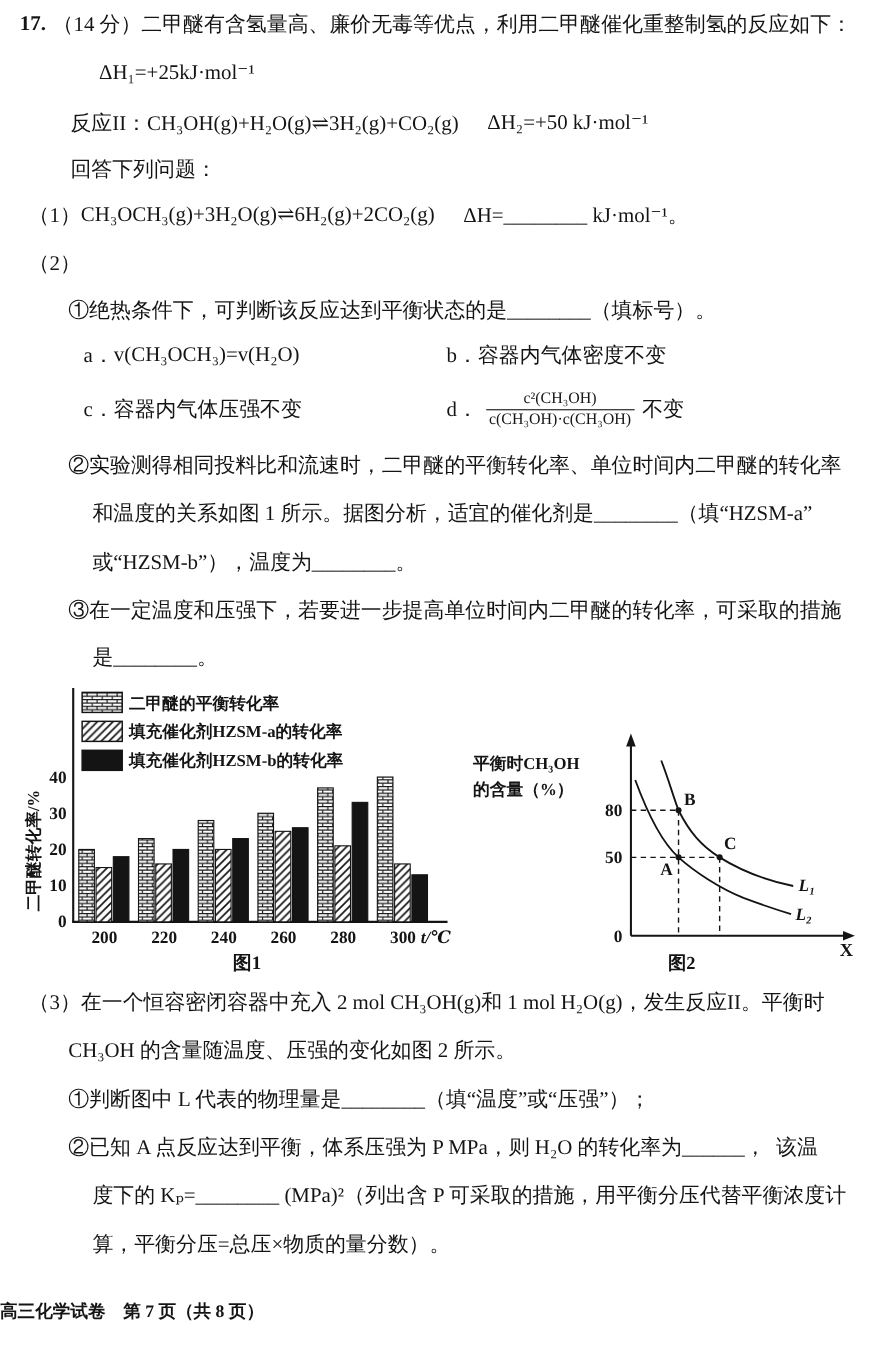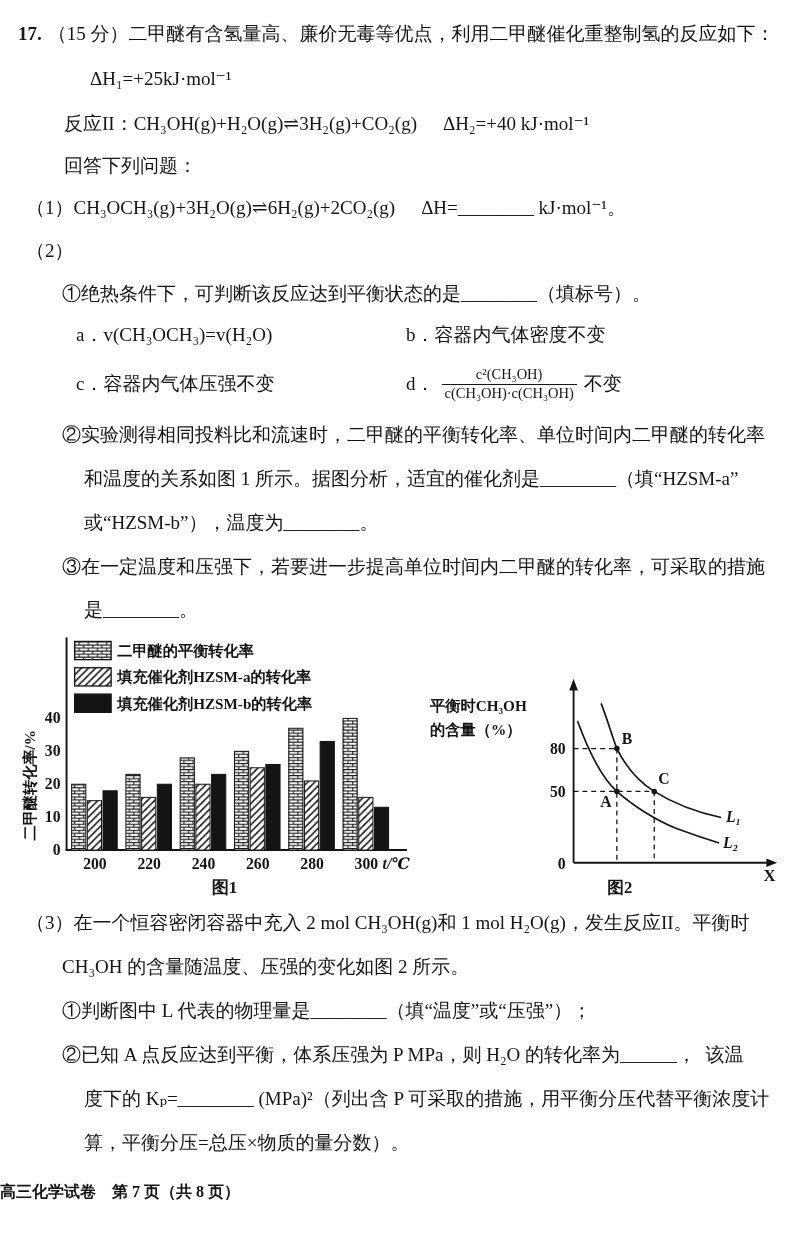--- a/index.html
+++ b/index.html
@@ -1,20 +1,20 @@
 <!DOCTYPE html>
 <html><head>
 <meta charset="utf-8">
 <style>
   html,body { margin:0; padding:0; background:#e8e8e6; }
   .page {
     position:relative; width:800px; height:1233px; margin:0 auto;
     background:#ffffff; color:#141414; overflow:hidden;
     font-family:"Liberation Serif","DejaVu Serif",serif;
-    box-sizing:border-box; padding:12px 18px 0 18px;
+    box-sizing:border-box; padding:0 18px 0 18px;
   }
   .line { display:flex; align-items:center; white-space:pre; font-size:19px; }
   .h44 { height:44px; } .h45 { height:45px; } .h43 { height:43px; }
   .h42 { height:42px; } .h40 { height:40px; } .h58 { height:58px; }
   .qnum { font-weight:bold; margin-right:6px; }
   .ind-r  { padding-left:46px; }   
   .ind-q  { padding-left:8px; }    
   .ind-s  { padding-left:44px; }   
   .ind-c  { padding-left:66px; }   
   .ind-o  { padding-left:58px; }   
@@ -46,32 +46,32 @@
   .dash  { stroke:#141414; stroke-width:1.3; stroke-dasharray:5 4; }
   .axis  { stroke:#141414; stroke-width:1.9; }
 </style>
 </head>
 <body>
 
 <div class="page">
 
   <div class="line h44">
     <span class="qnum">17.</span>
-    <span>（15 分）二甲醚有含氢量高、廉价无毒等优点，利用二甲醚催化重整制氢的反应如下：</span>
+    <span>（14 分）二甲醚有含氢量高、廉价无毒等优点，利用二甲醚催化重整制氢的反应如下：</span>
   </div>
 
   <div class="line h45 ind-r">
     <span class="gap"></span>
     <span>ΔH₁=+25kJ·mol⁻¹</span>
   </div>
 
   <div class="line h45 ind-r">
     <span>反应II：CH₃OH(g)+H₂O(g)⇌3H₂(g)+CO₂(g)</span>
     <span class="gap"></span>
-    <span>ΔH₂=+40 kJ·mol⁻¹</span>
+    <span>ΔH₂=+50 kJ·mol⁻¹</span>
   </div>
 
   <div class="line h40 ind-r">
     <span>回答下列问题：</span>
   </div>
 
   <div class="line h43 ind-q">
     <span>（1）</span>
     <span>CH₃OCH₃(g)+3H₂O(g)⇌6H₂(g)+2CO₂(g)</span>
     <span class="gap"></span>

